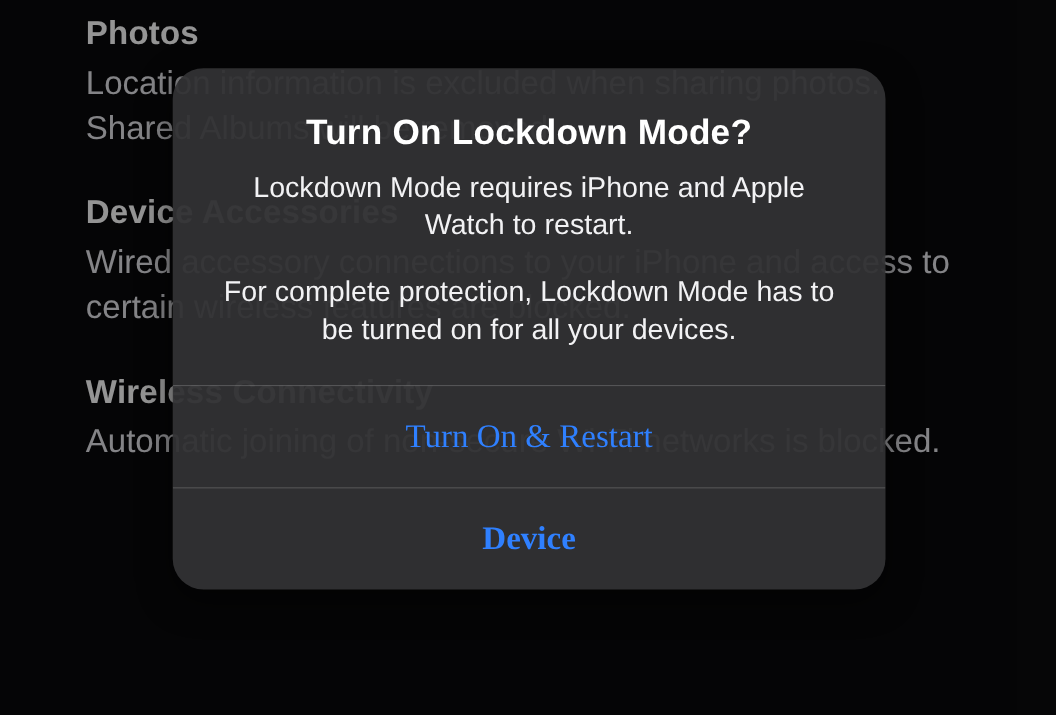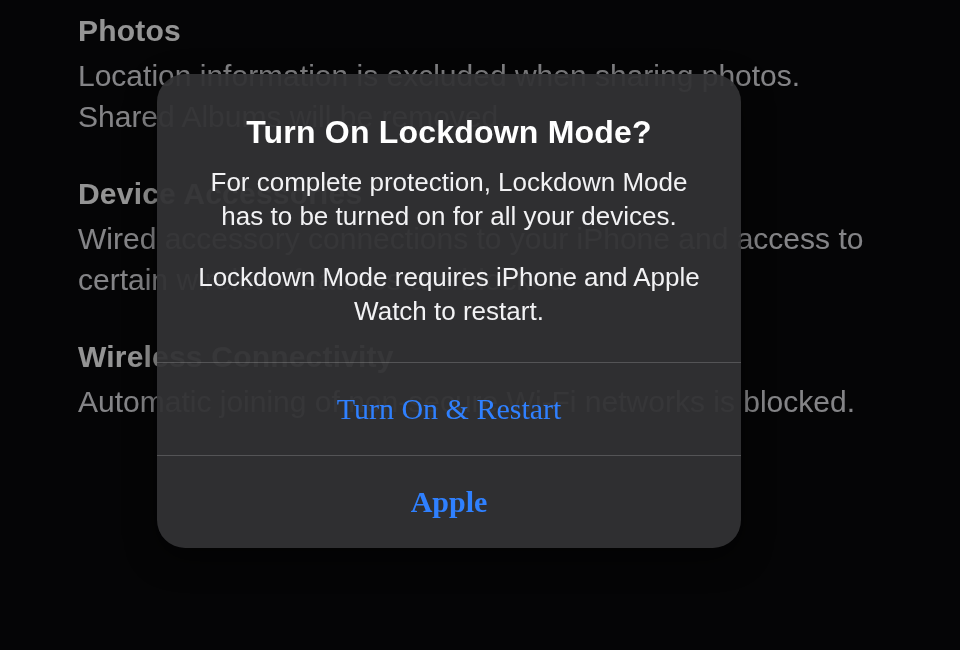--- a/index.html
+++ b/index.html
@@ -45,26 +45,25 @@
     position: absolute;
     inset: 0;
     background: rgba(0,0,0,0.42);
   }
 
   
   .alert {
     position: absolute;
     left: 157px;
     top: 62px;
-    width: 584px;
+    width: 648px;
     background: rgba(50,50,52,0.95);
     border-radius: 28px;
     overflow: hidden;
     box-shadow: 0 10px 30px rgba(0,0,0,0.5);
-    margin-top: 12px;
   }
   .alert-header {
     padding: 40px 36px 34px 36px;
     text-align: center;
     color: #fff;
   }
   .alert-title {
     font-size: 32px;
     font-weight: 600;
     letter-spacing: 0.2px;
@@ -115,24 +114,24 @@
     <div class="bg-heading">Wireless Connectivity</div>
     <div class="bg-body">Automatic joining of non-secure Wi-Fi networks is blocked.</div>
   </div>
 </div>
 
 <div class="dim"></div>
 
 <div class="alert">
   <div class="alert-header">
     <div class="alert-title">Turn On Lockdown Mode?</div>
+    <div class="alert-msg">Lockdown Mode requires iPhone and Apple Watch to restart.</div>
     <div class="alert-msg">For complete protection, Lockdown Mode has to be turned on for all your devices.</div>
-    <div class="alert-msg">Lockdown Mode requires iPhone and Apple Watch to restart.</div>
   </div>
   <div class="alert-sep"></div>
   <button class="alert-btn">
     <span>Turn On &amp; Restart</span>
   </button>
   <div class="alert-sep"></div>
   <button class="alert-btn cancel">
-    <span>Apple</span>
+    <span>Device</span>
   </button>
 </div>
 
 </body></html>

